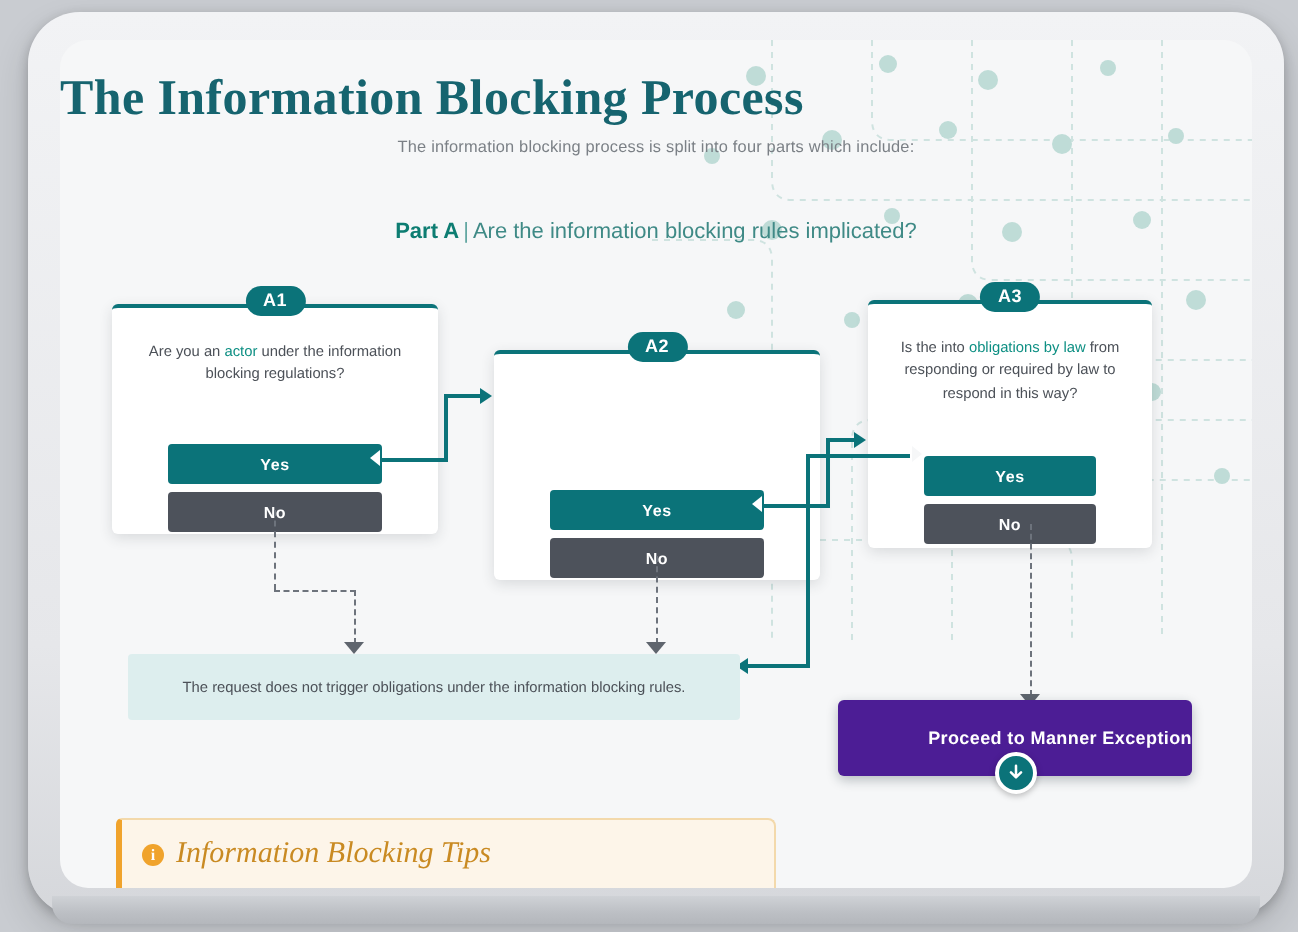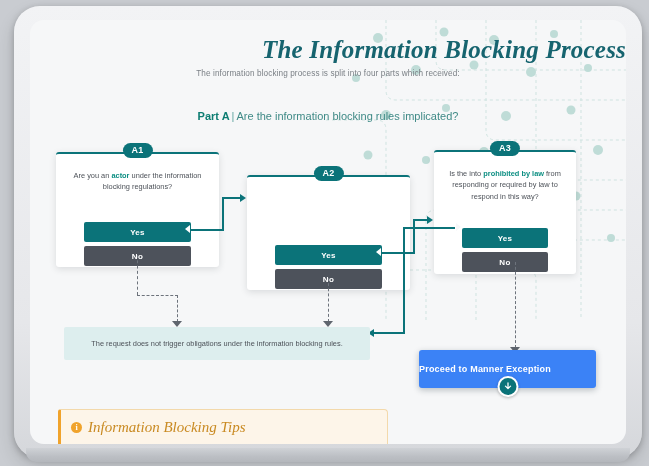--- a/index.html
+++ b/index.html
@@ -22,23 +22,23 @@
   }
   
   #screen{
     position:absolute;left:30px;top:20px;width:596px;height:424px;
     background:#f6f7f8;border-radius:14px;overflow:hidden;
   }
   
   .circuit{position:absolute;right:0;top:0;width:300px;height:300px;pointer-events:none;}
   
   .title{
-    position:absolute;left:0;top:16px;width:100%;text-align:right;
+    position:absolute;left:0;top:16px;width:100%;text-align:left;
     font-family:"Liberation Serif", serif;
-    font-size:25px;font-weight:700;color:#16646f;letter-spacing:.2px;font-style:italic;
+    font-size:25px;font-weight:700;color:#16646f;letter-spacing:.2px;
   }
   .subtitle{
     position:absolute;left:0;top:49px;width:100%;text-align:center;
     font-size:8.2px;color:#7b8086;letter-spacing:.1px;
   }
   .partline{
     position:absolute;left:0;top:90px;width:100%;text-align:center;font-size:11px;
   }
   .partline .pa{color:#0d7d72;font-weight:700;}
   .partline .sep{color:#63a7a2;padding:0 2px;}
@@ -51,21 +51,21 @@
   }
   .badge{
     position:absolute;top:-11px;left:50%;transform:translateX(-50%);
     background:#0b7379;color:#fff;font-size:9px;font-weight:700;
     border-radius:11px;padding:3px 9px;line-height:1;letter-spacing:.3px;
   }
   .qtext{
     position:absolute;left:10px;right:10px;top:16px;text-align:center;
     font-size:7.4px;color:#4c5158;line-height:1.55;
   }
-  .qtext b{color:#0d8f83;font-weight:700;}
+  .qtext b{color:#0d8f83;font-weight:400;}
   .opt{
     position:absolute;left:28px;right:28px;height:20px;border-radius:2px;
     color:#fff;font-size:8px;font-weight:700;
     display:flex;align-items:center;justify-content:center;letter-spacing:.3px;
   }
   .opt.yes{background:#0b7379;}
   .opt.no{background:#4d525b;}
 
   
   .ln{position:absolute;background:#0b7379;}
@@ -79,23 +79,23 @@
   .notch-l{position:absolute;width:0;height:0;border-top:4px solid transparent;border-bottom:4px solid transparent;border-right:5px solid #fff;}
 
   
   .outcome{
     position:absolute;background:#ddeeee;border-radius:2px;
     display:flex;align-items:center;justify-content:center;
     font-size:7.4px;color:#4c5158;
   }
   
   .proceed{
-    position:absolute;background:#3b82f6;border-radius:3px;
+    position:absolute;background:#4c1d95;border-radius:3px;
     box-shadow:0 2px 6px rgba(20,40,50,.28);
-    display:flex;align-items:center;justify-content:flex-start;
+    display:flex;align-items:center;justify-content:flex-end;
     color:#fff;font-size:9px;font-weight:700;letter-spacing:.2px;
   }
   .proceed-dot{
     position:absolute;bottom:-9px;left:50%;transform:translateX(-50%);
     width:17px;height:17px;border-radius:50%;background:#0b7379;
     border:2px solid #fff;box-shadow:0 1px 3px rgba(0,0,0,.25);
     display:flex;align-items:center;justify-content:center;
   }
   
   .tips{
@@ -155,41 +155,41 @@
       <circle cx="190" cy="182" r="4"></circle>
         <circle cx="250" cy="176" r="4.5"></circle>
       <circle cx="35" cy="215" r="5"></circle>
         <circle cx="160" cy="222" r="4"></circle>
       <circle cx="230" cy="212" r="4.5"></circle>
         <circle cx="285" cy="218" r="4"></circle>
     </g>
   </svg>
 
   <div class="title">The Information Blocking Process</div>
-  <div class="subtitle">The information blocking process is split into four parts which received:</div>
+  <div class="subtitle">The information blocking process is split into four parts which include:</div>
   <div class="partline">
     <span class="pa">Part A</span><span class="sep">|</span><span class="pd">Are the information blocking rules implicated?</span>
   </div>
 
   <div class="card" style="left:26px;top:132px;width:163px;height:113px;">
     <div class="badge">A1</div>
     <div class="qtext" id="q0"><span>Are you an </span><b>actor</b><span> under the information blocking regulations?</span></div>
     <div class="opt yes" style="top:68px;">Yes</div>
     <div class="opt no" style="top:92px;">No</div>
   </div>
 
   <div class="card" style="left:217px;top:155px;width:163px;height:113px;">
     <div class="badge">A2</div>
     <div class="opt yes" style="top:68px;">Yes</div>
     <div class="opt no" style="top:92px;">No</div>
   </div>
 
   <div class="card" style="left:404px;top:130px;width:142px;height:122px;">
     <div class="badge">A3</div>
-    <div class="qtext" id="q2"><span>Is the into </span><b>prohibited by law</b><span> from responding or required by law to respond in this way?</span></div>
+    <div class="qtext" id="q2"><span>Is the into </span><b>obligations by law</b><span> from responding or required by law to respond in this way?</span></div>
     <div class="opt yes" style="top:76px;">Yes</div>
     <div class="opt no" style="top:100px;">No</div>
   </div>
 
   <div class="ln" style="left:161px;top:209px;width:33px;height:1.8px;"></div>
   <div class="ln" style="left:192px;top:177px;width:1.8px;height:34px;"></div>
   <div class="ln" style="left:192px;top:177px;width:19px;height:1.8px;"></div>
   <div class="arrow arr-right" style="left:210px;top:173.5px;"></div>
   <div class="notch-l" style="left:155px;top:205px;"></div>
 

